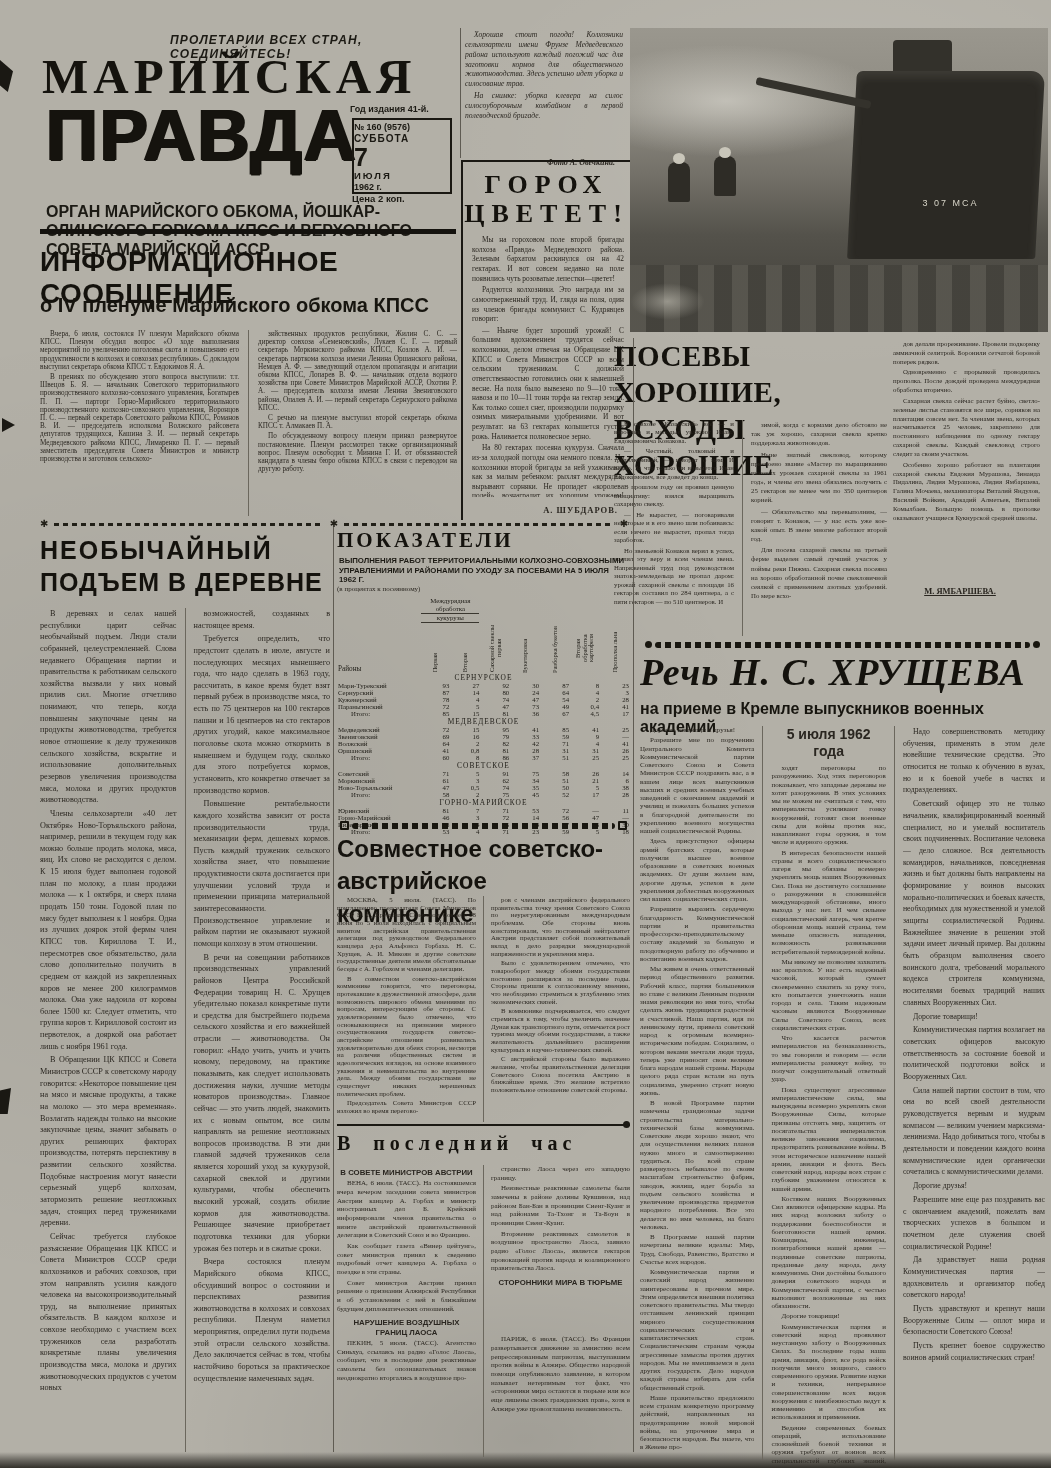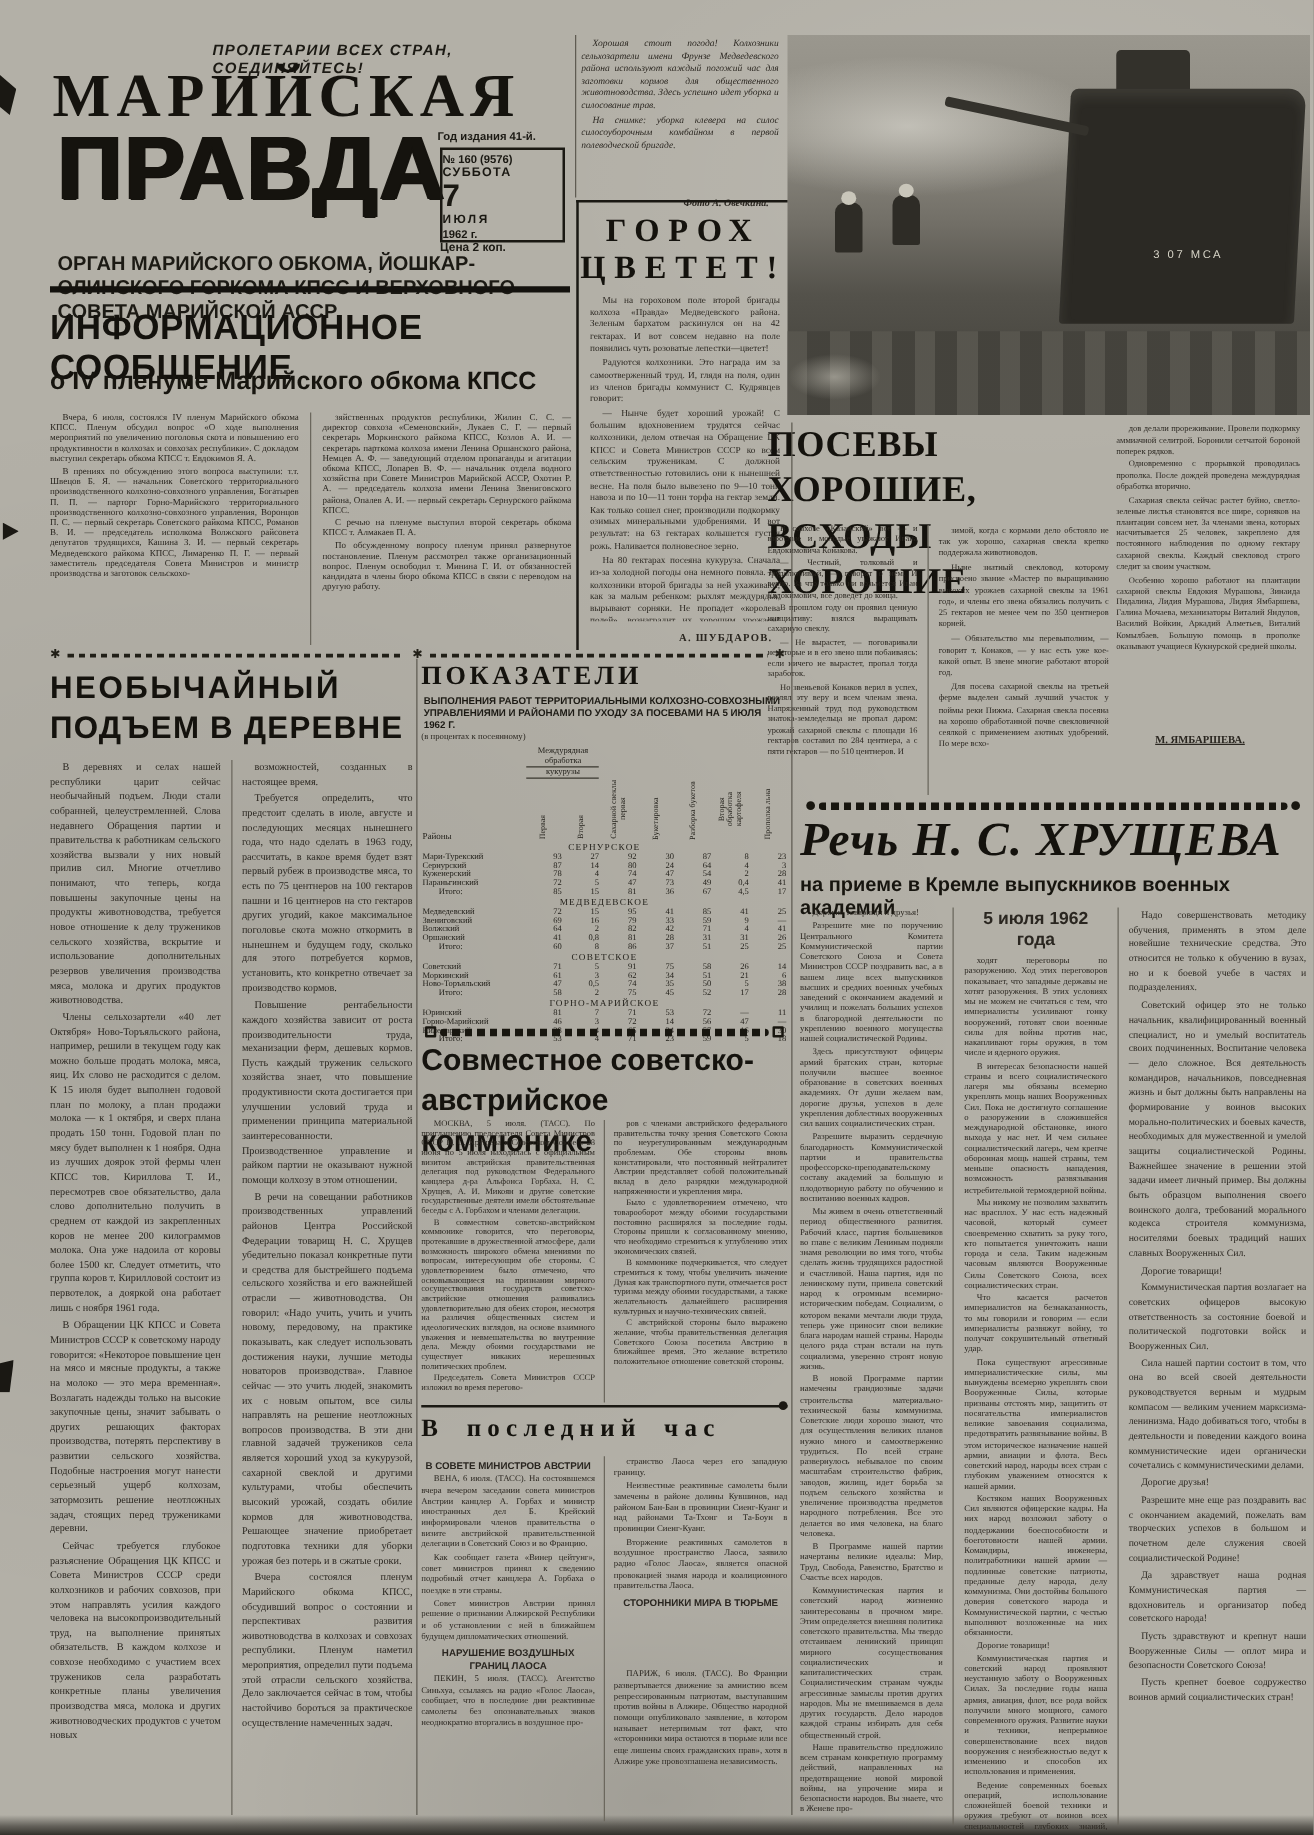--- a/index.html
+++ b/index.html
@@ -557,21 +557,21 @@
         </div>
       <div class="subhead-sm">НАРУШЕНИЕ ВОЗДУШНЫХ ГРАНИЦ ЛАОСА</div>
       <div class="txt" style="font-size:7px;line-height:1.24;">
           <p>ПЕКИН, 5 июля. (ТАСС). Агентство Синьхуа, ссылаясь на радио «Голос Лаоса», сообщает, что в последние дни реактивные самолеты без опознавательных знаков неоднократно вторгались в воздушное про-</p>
         </div>
     </div>
     <div class="vch-col">
       <div class="txt" style="font-size:7px;line-height:1.24;">
           <p>странство Лаоса через его западную границу.</p>
           <p>Неизвестные реактивные самолеты были замечены в районе долины Кувшинов, над районом Бан-Бан в провинции Сиенг-Куанг и над районами Та-Тхонг и Та-Боун в провинции Сиенг-Куанг.</p>
-          <p>Вторжение реактивных самолетов в воздушное пространство Лаоса, заявило радио «Голос Лаоса», является опасной провокацией знамя народа и коалиционного правительства Лаоса.</p>
+          <p>Вторжение реактивных самолетов в воздушное пространство Лаоса, заявило радио «Голос Лаоса», является гектаров провокацией против народа и коалиционного правительства Лаоса.</p>
         </div>
       <div class="subhead-sm">СТОРОННИКИ МИРА В ТЮРЬМЕ</div>
       <div class="txt" style="font-size:7px;line-height:1.24;margin-top:48px;">
           <p>ПАРИЖ, 6 июля. (ТАСС). Во Франции развертывается движение за амнистию всем репрессированным патриотам, выступавшим против войны в Алжире. Общество народной помощи опубликовало заявление, в котором называет нетерпимым тот факт, что «сторонники мира остаются в тюрьме или все еще лишены своих гражданских прав», хотя в Алжире уже провозглашена независимость.</p>
         </div>
     </div>
   </div>
 
   <div class="abs vrule" style="left:333px;top:527px;height:925px;"></div>
   <div class="abs vrule" style="left:633px;top:338px;height:1114px;"></div>

